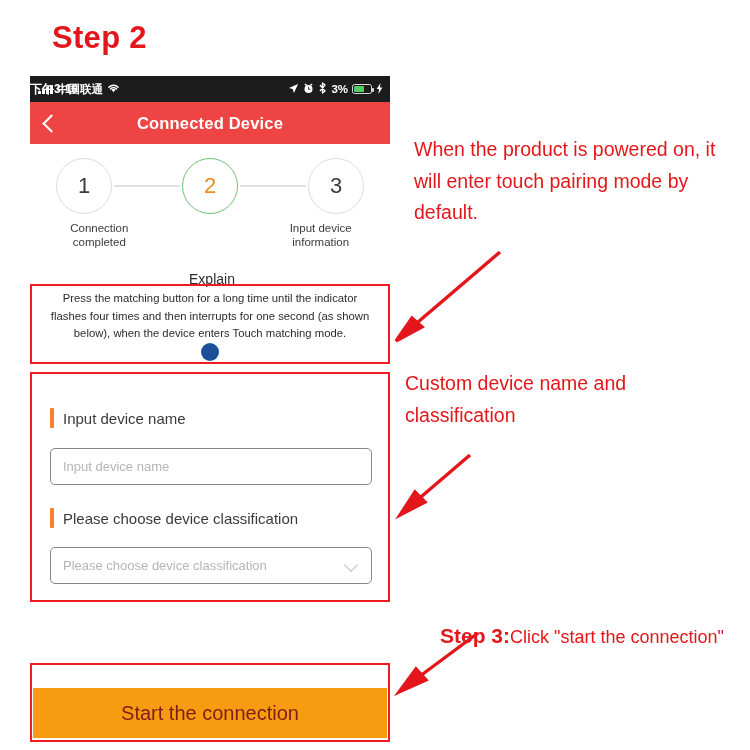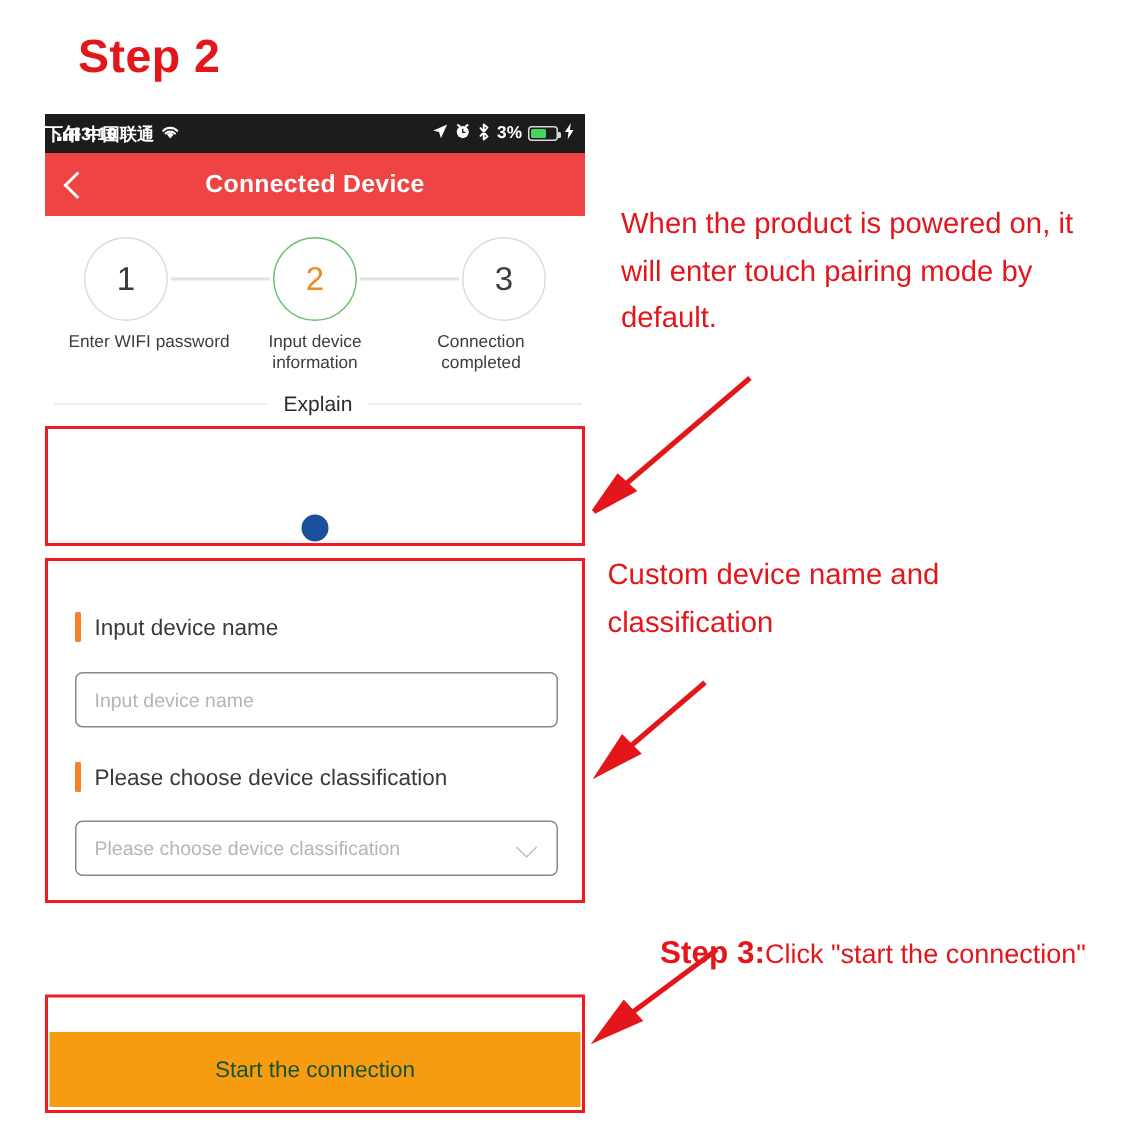--- a/index.html
+++ b/index.html
@@ -80,21 +80,21 @@
   .circle.active{border-color:#6fbf73;color:#f08a24;}
   .conn{flex:1 1 auto;height:1.2px;background:#e2e2e2;margin:0 2px;}
   .labels{display:flex;justify-content:space-between;padding:7px 2px 0 2px;}
   .labels div{
     width:33.33%;text-align:center;font-size:11.5px;color:#3c3c3c;line-height:1.25;
   }
 
   
   .sec-head{
     display:flex;align-items:center;gap:10px;
-    padding:0 2px;margin-top:-1px;
+    padding:0 2px;margin-top:-1px;flex-direction:column;
   }
   .sec-head .rule{flex:1;height:1px;background:#ececec;}
   .sec-head .txt{font-size:14px;color:#2b2b2b;}
 
   
   .redbox{position:absolute;border:2.6px solid #ee1c22;box-sizing:border-box;}
 
   
   .explain-body{
     position:absolute;left:34px;top:290px;width:352px;
@@ -124,21 +124,21 @@
   }
   .tbox .chev::before{
     content:"";position:absolute;left:2px;top:2px;width:9px;height:9px;
     border-right:1.6px solid #c0c0c0;border-bottom:1.6px solid #c0c0c0;
     transform:rotate(45deg);
   }
 
   
   .startbtn{
     position:absolute;left:33px;top:688px;width:354px;height:50px;
-    background:#f79b10;color:#14532d;font-size:15px;
+    background:#f79b10;color:#7f1d1d;font-size:20px;
     display:flex;align-items:center;justify-content:center;
   }
 
   
   .anno{
     position:absolute;color:#e3171b;font-size:19.5px;line-height:1.62;
     font-weight:500;
   }
   .anno.a1{left:414px;top:134px;width:320px;}
   .anno.a2{left:405px;top:368px;width:320px;}
@@ -212,35 +212,35 @@
 
     <div class="stepper">
       <div class="step-row">
         <div class="circle">1</div>
         <div class="conn"></div>
         <div class="circle active">2</div>
         <div class="conn"></div>
         <div class="circle">3</div>
       </div>
       <div class="labels">
-        <div>Enter WIFI password</div>
+        <div>Connection completed</div>
         <div>Input device information</div>
-        <div>Connection completed</div>
       </div>
     </div>
 
   </div>
 
   <div class="sec-head" style="position:absolute;left:34px;top:262px;width:352px;">
     <span class="rule"></span>
     <span class="txt">Explain</span>
     <span class="rule"></span>
   </div>
 
   <div class="redbox" style="left:30px;top:284px;width:360px;height:80px;"></div>
+  <div class="explain-body">Press the matching button for a long time until the indicator flashes four times and then interrupts for one second (as shown below), when the device enters Touch matching mode.</div>
   <div class="blue-dot"></div>
 
   <div class="redbox" style="left:30px;top:372px;width:360px;height:230px;"></div>
 
 
   <div class="field-label" style="left:50px;top:408px;">
     <span class="bar"></span>
     <span>Input device name</span>
   </div>
 

